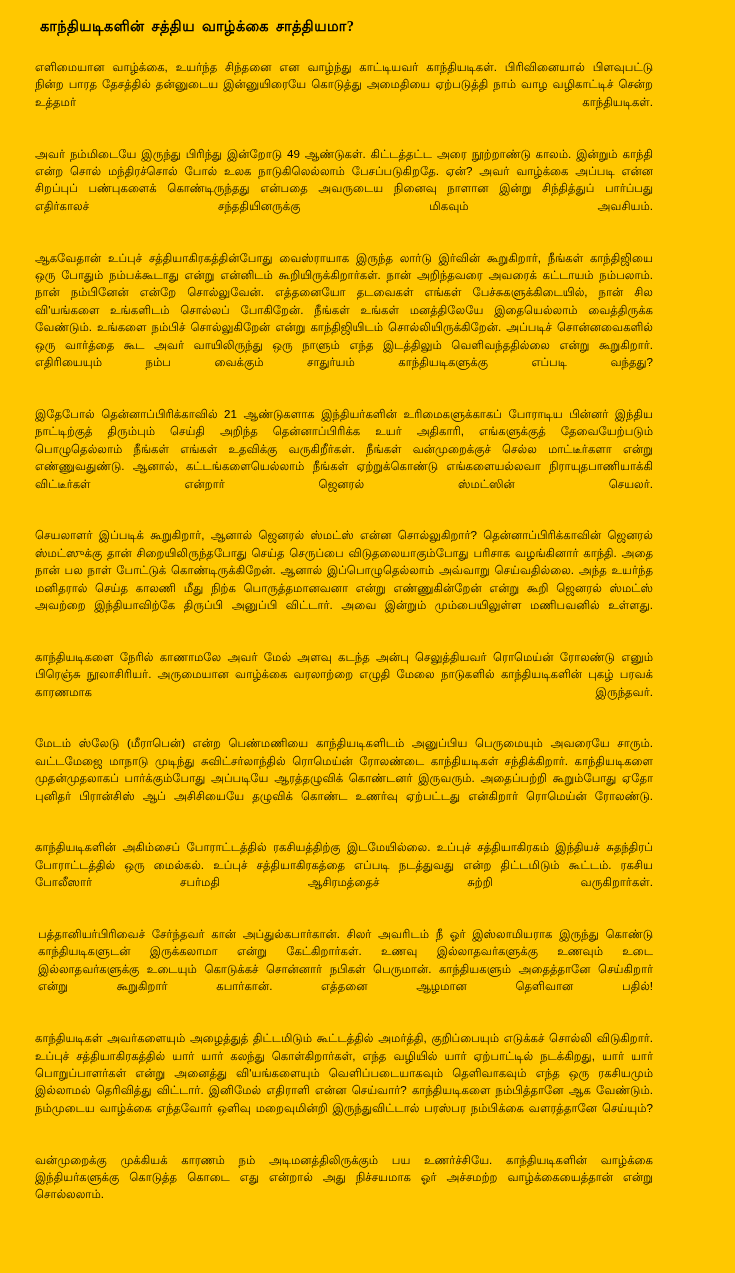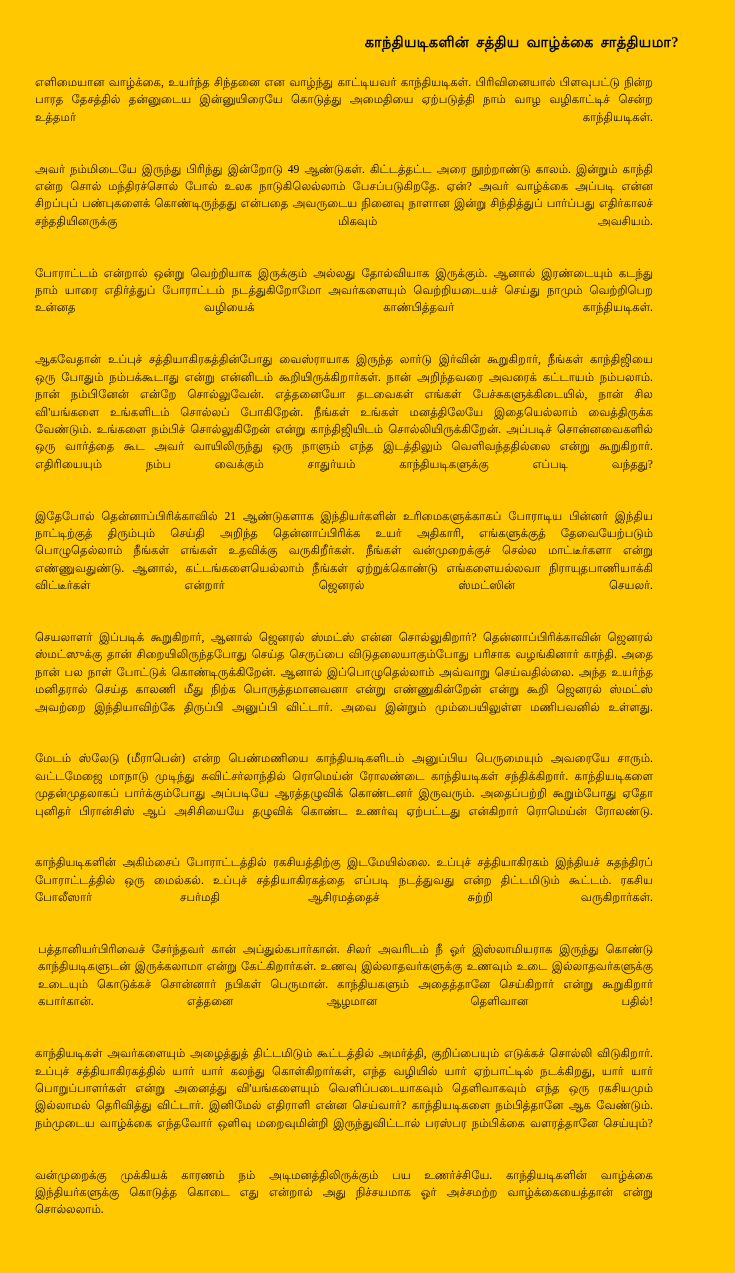--- a/index.html
+++ b/index.html
@@ -19,39 +19,39 @@
   .page {
     width: 735px;
     min-height: 1273px;
     background: #FFC800;
     box-sizing: border-box;
     padding: 0;
     position: relative;
   }
 
   .article-title {
-    text-align: right;
+    text-align: left;
     font-family: "Liberation Serif", "DejaVu Serif", serif;
     font-weight: bold;
     font-size: 14.5px;
     letter-spacing: 0.4px;
     word-spacing: 3px;
     color: #000000;
-    margin: 16px;
+    margin: 0;
     padding: 16px 40px 0 40px;
     line-height: 20px;
   }
 
   .article-body {
     padding: 0 82px 0 35px;
     margin-top: 22px;
   }
 
   .para {
-    font-family: Liberation Serif, serif;
+    font-family: Liberation Sans, sans-serif;
     font-size: 11.6px;
     line-height: 17.4px;
     color: #000000;
     text-align: justify;
     text-justify: inter-word;
     word-spacing: 1.2px;
     margin: 0 0 17px 0;
     padding: 0;
     hyphens: none;
   }
@@ -75,24 +75,24 @@
 </head>
 <body style="background: rgb(255, 200, 0); color: rgb(0, 0, 0);">
 
 <div class="page" style="background: rgb(255, 200, 0);">
 
   <h1 class="article-title">காந்தியடிகளின் சத்திய வாழ்க்கை சாத்தியமா?</h1>
 
   <div class="article-body">
     <p class="para">எளிமையான வாழ்க்கை, உயர்ந்த சிந்தனை என வாழ்ந்து காட்டியவர் காந்தியடிகள். பிரிவினையால் பிளவுபட்டு நின்ற பாரத தேசத்தில் தன்னுடைய இன்னுயிரையே கொடுத்து அமைதியை ஏற்படுத்தி நாம் வாழ வழிகாட்டிச் சென்ற உத்தமர் காந்தியடிகள்.</p>
     <p class="para">அவர் நம்மிடையே இருந்து பிரிந்து இன்றோடு 49 ஆண்டுகள். கிட்டத்தட்ட அரை நூற்றாண்டு காலம். இன்றும் காந்தி என்ற சொல் மந்திரச்சொல் போல் உலக நாடுகிலெல்லாம் பேசப்படுகிறதே. ஏன்? அவர் வாழ்க்கை அப்படி என்ன சிறப்புப் பண்புகளைக் கொண்டிருந்தது என்பதை அவருடைய நினைவு நாளான இன்று சிந்தித்துப் பார்ப்பது எதிர்காலச் சந்ததியினருக்கு மிகவும் அவசியம்.</p>
-    <p class="para">போராட்டம் என்றால் ஒன்று வெற்றியாக இருக்கும் அல்லது தோல்வியாக இருக்கும். ஆனால் இரண்டையும் கடந்து நாம் யாரை எதிர்த்துப் போராட்டம் நடத்துகிறோமோ அவர்களையும் வெற்றியடையச் செய்து நாமும் வெற்றிபெற உன்னத வழியைக் காண்பித்தவர் காந்தியடிகள்.</p>
     <p class="para">ஆகவேதான் உப்புச் சத்தியாகிரகத்தின்போது வைஸ்ராயாக இருந்த லார்டு இர்வின் கூறுகிறார், நீங்கள் காந்திஜியை ஒரு போதும் நம்பக்கூடாது என்று என்னிடம் கூறியிருக்கிறார்கள். நான் அறிந்தவரை அவரைக் கட்டாயம் நம்பலாம். நான் நம்பினேன் என்றே சொல்லுவேன். எத்தனையோ தடவைகள் எங்கள் பேச்சுகளுக்கிடையில், நான் சில வி'யங்களை உங்களிடம் சொல்லப் போகிறேன். நீங்கள் உங்கள் மனத்திலேயே இதையெல்லாம் வைத்திருக்க வேண்டும். உங்களை நம்பிச் சொல்லுகிறேன் என்று காந்திஜியிடம் சொல்லியிருக்கிறேன். அப்படிச் சொன்னவைகளில் ஒரு வார்த்தை கூட அவர் வாயிலிருந்து ஒரு நாளும் எந்த இடத்திலும் வெளிவந்ததில்லை என்று கூறுகிறார். எதிரியையும் நம்ப வைக்கும் சாதுர்யம் காந்தியடிகளுக்கு எப்படி வந்தது?</p>
     <p class="para">இதேபோல் தென்னாப்பிரிக்காவில் 21 ஆண்டுகளாக இந்தியர்களின் உரிமைகளுக்காகப் போராடிய பின்னர் இந்திய நாட்டிற்குத் திரும்பும் செய்தி அறிந்த தென்னாப்பிரிக்க உயர் அதிகாரி, எங்களுக்குத் தேவையேற்படும் பொழுதெல்லாம் நீங்கள் எங்கள் உதவிக்கு வருகிறீர்கள். நீங்கள் வன்முறைக்குச் செல்ல மாட்டீர்களா என்று எண்ணுவதுண்டு. ஆனால், கட்டங்களையெல்லாம் நீங்கள் ஏற்றுக்கொண்டு எங்களையல்லவா நிராயுதபாணியாக்கி விட்டீர்கள் என்றார் ஜெனரல் ஸ்மட்ஸின் செயலர்.</p>
     <p class="para">செயலாளர் இப்படிக் கூறுகிறார், ஆனால் ஜெனரல் ஸ்மட்ஸ் என்ன சொல்லுகிறார்? தென்னாப்பிரிக்காவின் ஜெனரல் ஸ்மட்ஸுக்கு தான் சிறையிலிருந்தபோது செய்த செருப்பை விடுதலையாகும்போது பரிசாக வழங்கினார் காந்தி. அதை நான் பல நாள் போட்டுக் கொண்டிருக்கிறேன். ஆனால் இப்பொழுதெல்லாம் அவ்வாறு செய்வதில்லை. அந்த உயர்ந்த மனிதரால் செய்த காலணி மீது நிற்க பொருத்தமானவனா என்று எண்ணுகின்றேன் என்று கூறி ஜெனரல் ஸ்மட்ஸ் அவற்றை இந்தியாவிற்கே திருப்பி அனுப்பி விட்டார். அவை இன்றும் மும்பையிலுள்ள மணிபவனில் உள்ளது.</p>
+    <p class="para">காந்தியடிகளை நேரில் காணாமலே அவர் மேல் அளவு கடந்த அன்பு செலுத்தியவர் ரொமெய்ன் ரோலண்டு எனும் பிரெஞ்சு நூலாசிரியர். அருமையான வாழ்க்கை வரலாற்றை எழுதி மேலை நாடுகளில் காந்தியடிகளின் புகழ் பரவக் காரணமாக இருந்தவர்.</p>
     <p class="para">மேடம் ஸ்லேடு (மீராபென்) என்ற பெண்மணியை காந்தியடிகளிடம் அனுப்பிய பெருமையும் அவரையே சாரும். வட்டமேஜை மாநாடு முடிந்து சுவிட்சர்லாந்தில் ரொமெய்ன் ரோலண்டை காந்தியடிகள் சந்திக்கிறார். காந்தியடிகளை முதன்முதலாகப் பார்க்கும்போது அப்படியே ஆரத்தழுவிக் கொண்டனர் இருவரும். அதைப்பற்றி கூறும்போது ஏதோ புனிதர் பிரான்சிஸ் ஆப் அசிசியையே தழுவிக் கொண்ட உணர்வு ஏற்பட்டது என்கிறார் ரொமெய்ன் ரோலண்டு.</p>
     <p class="para">காந்தியடிகளின் அகிம்சைப் போராட்டத்தில் ரகசியத்திற்கு இடமேயில்லை. உப்புச் சத்தியாகிரகம் இந்தியச் சுதந்திரப் போராட்டத்தில் ஒரு மைல்கல். உப்புச் சத்தியாகிரகத்தை எப்படி நடத்துவது என்ற திட்டமிடும் கூட்டம். ரகசிய போலீஸார் சபர்மதி ஆசிரமத்தைச் சுற்றி வருகிறார்கள்.</p>
     <p class="para indented">பத்தானியர்பிரிவைச் சேர்ந்தவர் கான் அப்துல்கபார்கான். சிலர் அவரிடம் நீ ஓர் இஸ்லாமியராக இருந்து கொண்டு காந்தியடிகளுடன் இருக்கலாமா என்று கேட்கிறார்கள். உணவு இல்லாதவர்களுக்கு உணவும் உடை இல்லாதவர்களுக்கு உடையும் கொடுக்கச் சொன்னார் நபிகள் பெருமான். காந்தியகளும் அதைத்தானே செய்கிறார் என்று கூறுகிறார் கபார்கான். எத்தனை ஆழமான தெளிவான பதில்!</p>
     <p class="para">காந்தியடிகள் அவர்களையும் அழைத்துத் திட்டமிடும் கூட்டத்தில் அமர்த்தி, குறிப்பையும் எடுக்கச் சொல்லி விடுகிறார். உப்புச் சத்தியாகிரகத்தில் யார் யார் கலந்து கொள்கிறார்கள், எந்த வழியில் யார் ஏற்பாட்டில் நடக்கிறது, யார் யார் பொறுப்பாளர்கள் என்று அனைத்து வி'யங்களையும் வெளிப்படையாகவும் தெளிவாகவும் எந்த ஒரு ரகசியமும் இல்லாமல் தெரிவித்து விட்டார். இனிமேல் எதிராளி என்ன செய்வார்? காந்தியடிகளை நம்பித்தானே ஆக வேண்டும். நம்முடைய வாழ்க்கை எந்தவோர் ஒளிவு மறைவுமின்றி இருந்துவிட்டால் பரஸ்பர நம்பிக்கை வளரத்தானே செய்யும்?</p>
     <p class="para">வன்முறைக்கு முக்கியக் காரணம் நம் அடிமனத்திலிருக்கும் பய உணர்ச்சியே. காந்தியடிகளின் வாழ்க்கை இந்தியர்களுக்கு கொடுத்த கொடை எது என்றால் அது நிச்சயமாக ஓர் அச்சமற்ற வாழ்க்கையைத்தான் என்று சொல்லலாம்.</p>
 
   </div>
 
 </div>
 

